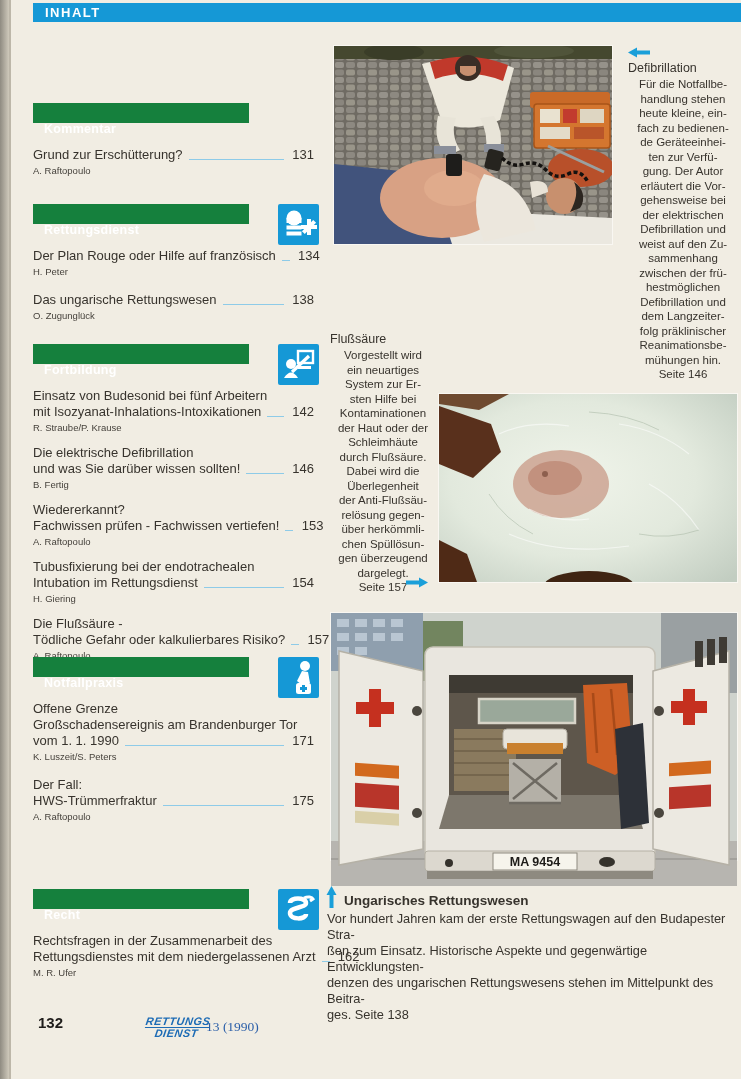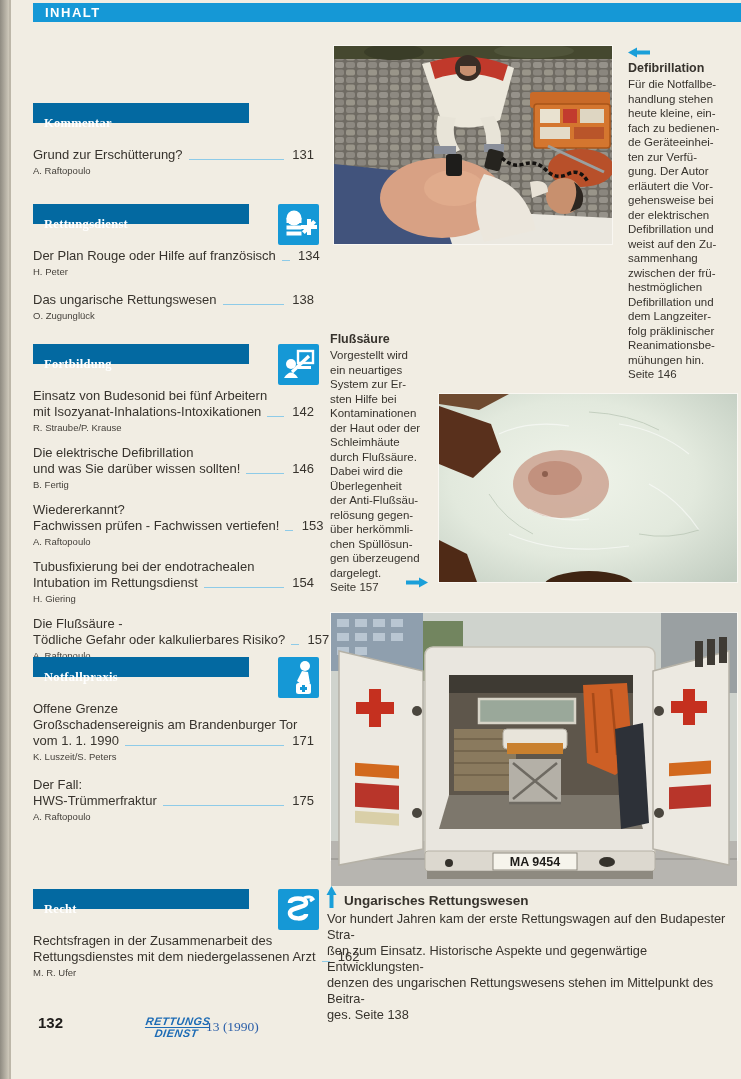--- a/index.html
+++ b/index.html
@@ -6,34 +6,34 @@
   #page{position:relative;width:741px;height:1079px;background:#f1ede3;overflow:hidden;
         font-family:"Liberation Sans",sans-serif;color:#37332d;margin:0 auto;}
   .abs{position:absolute;}
   .scan-edge{left:0;top:0;width:9px;height:1079px;background:linear-gradient(90deg,#8f8b81,#cfc9bb);}
   .scan-edge2{left:9px;top:0;width:2px;height:1079px;background:#bdb7a9;}
 
   .inhalt-bar{left:33px;top:3px;width:708px;height:19px;background:#1598d6;color:#fff;
               font-size:13px;font-weight:bold;letter-spacing:1.5px;padding:2px 0 0 12px;box-sizing:border-box;}
 
   .section{width:281px;left:33px;}
-  .section-bar{position:relative;width:216px;height:20px;background:#0369a1;color:#fff;
-               font-size:12.5px;font-weight:bold;padding:13px 0 0 11px;box-sizing:border-box;letter-spacing:.3px;font-family:Liberation Serif, serif;}
+  .section-bar{position:relative;width:216px;height:20px;background:#15803d;color:#fff;
+               font-size:12.5px;font-weight:bold;padding:19px 0 0 11px;box-sizing:border-box;letter-spacing:.3px;}
   .section-icon{position:absolute;left:245px;top:0;}
   .articles{margin-top:24px;}
   .article{margin-bottom:11px;}
   .a-line{font-size:13px;line-height:16px;}
   .last-line{display:flex;align-items:flex-end;}
   .last-line .a-line{white-space:nowrap;}
   .leader{flex:1;border-bottom:1px solid #8ecbe8;margin:0 4px 3px 6px;min-width:8px;}
   .pagenum{font-size:13px;line-height:16px;min-width:26px;text-align:right;}
   .author{font-size:9.5px;line-height:12px;color:#46423c;margin-top:2px;}
 
-  .feature-title{font-size:12.5px;font-weight:bold;line-height:15px;}
-  .feature-body{font-size:11.5px;line-height:14.5px;white-space:pre-line;}
+  .feature-title{font-size:12.5px;font-weight:normal;line-height:15px;}
+  .feature-body{font-size:11.5px;line-height:14.5px;white-space:pre-line;text-align:center;}
 
   .caption-title{font-size:13.5px;font-weight:bold;}
   .caption-body{font-size:12.8px;line-height:16px;white-space:pre-line;}
 
   .photo{border:1px solid rgba(255,255,255,.55);box-sizing:border-box;}
   .footer-page{font-size:15px;font-weight:bold;color:#1e1c1a;}
   .logo{color:#1e6cb5;font-weight:bold;font-style:italic;font-size:11px;line-height:10px;
         letter-spacing:.5px;transform:skewX(-8deg);text-align:center;}
   .logo .l1{border-bottom:1.5px solid #1e6cb5;padding-bottom:1px;}
   .issue{font-family:"Liberation Serif",serif;font-size:13.5px;color:#2a5ea8;}

